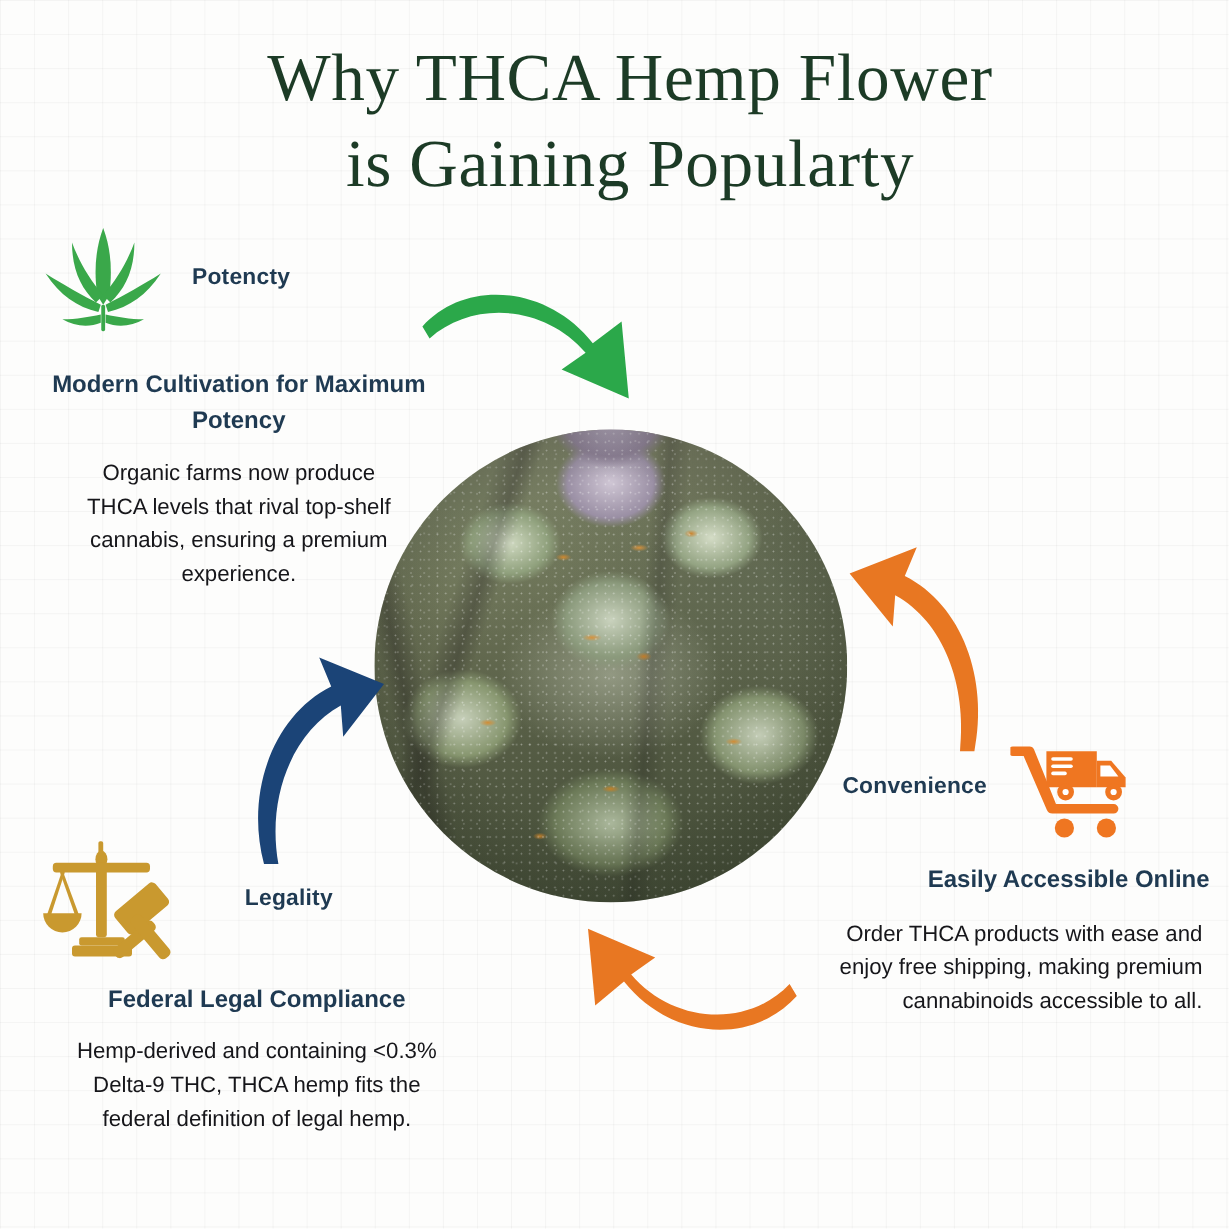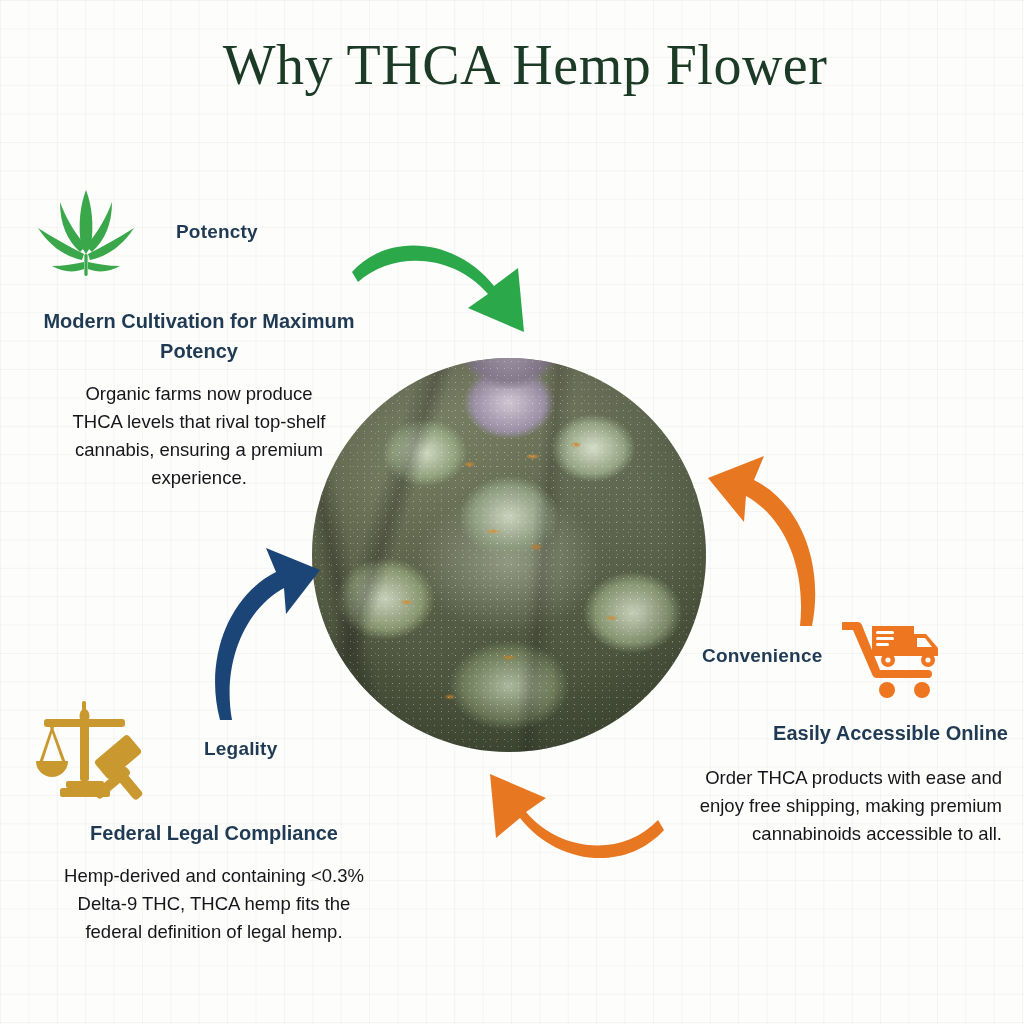--- a/index.html
+++ b/index.html
@@ -137,21 +137,21 @@
   }
   .body-text {
     font-size: 18.5px;
     color: #16161a;
     line-height: 1.52;
   }
 
   
   #sec-potency { left: 34px; top: 186px; width: 330px; text-align: center; }
   #potency-head-row {
-    display: flex; align-items: center; justify-content: flex-start; gap: 24px;
+    display: flex; align-items: center; justify-content: flex-start; gap: 8px;
     height: 92px;
   }
   #potency-kicker { margin-left: 14px; }
   #potency-sub { margin-top: 28px; }
   #potency-body { margin-top: 14px; padding: 0 24px; }
 
   
   #sec-legality { left: 34px; top: 694px; width: 360px; text-align: center; }
   #legality-head-row {
     display: flex; align-items: center; justify-content: flex-start; gap: 24px;
@@ -181,20 +181,21 @@
   #arrow-orange-bottom { left: 466px; top: 772px; }
   #arrow-navy-left { left: 192px; top: 542px; }
 </style>
 </head>
 <body>
 
 <div id="infographic">
 
   <div id="title-block">
     <div class="title-line">Why THCA Hemp Flower</div>
+    <div class="title-line">is Gaining Popularty</div>
   </div>
 
   <div id="center-photo">
     <div class="photo-clip">
       <div class="bud-frost"></div>
       <div class="bud-leaves"></div>
       <div class="bud-pistils"></div>
       <div class="bud-sparkle"></div>
       <div class="bud-vignette"></div>
     </div>

